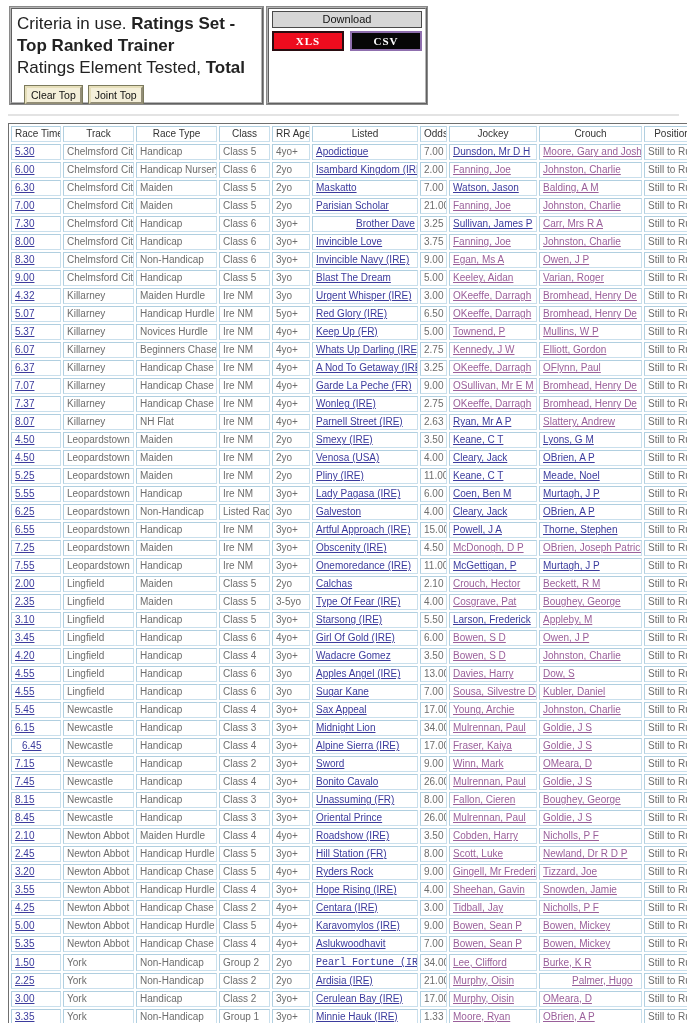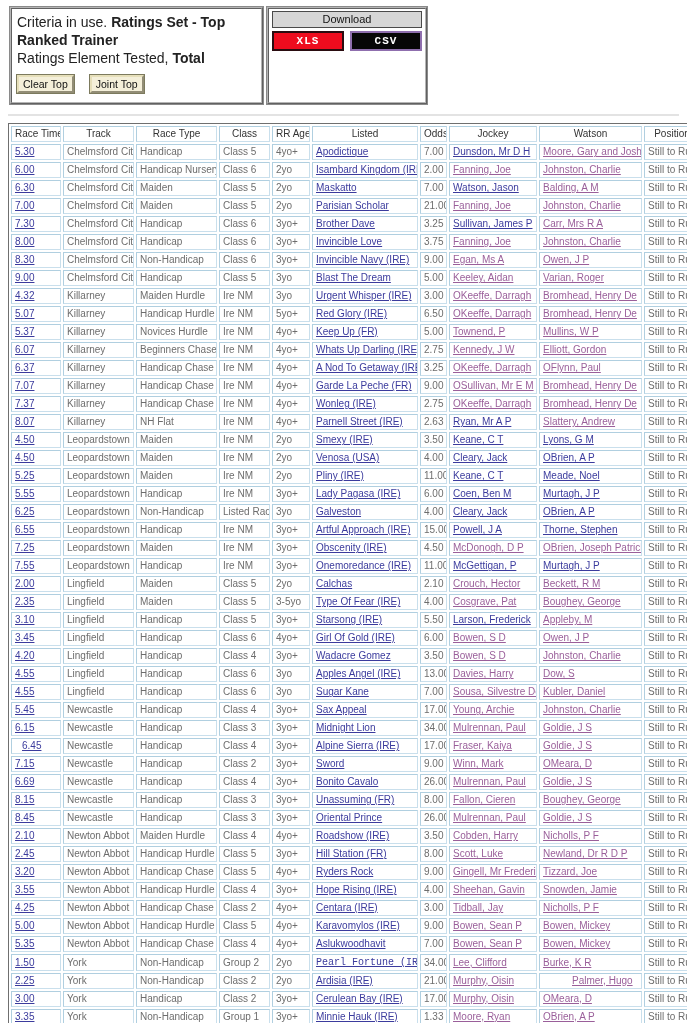--- a/index.html
+++ b/index.html
@@ -6,44 +6,44 @@
   body { font-family:"Liberation Sans", sans-serif; width:687px; }
   .page { padding:7px 8px 10px 8px; }
 
   
   .top-area { display:flex; align-items:stretch; }
   .criteria-box {
     width:253px; height:97px; box-sizing:border-box;
     border:2px ridge #b5b5b5; outline:1px solid #8a8a8a;
     padding:4px 5px; margin-left:2px;
   }
-  .criteria-text { font-size:14px; color:#222; line-height:1.3; }
+  .criteria-text { font-size:17px; color:#222; line-height:1.3; }
   .criteria-text b { font-weight:bold; }
   .btn-tan {
     display:inline-block; background:#f4efd9; border:2px outset #e6dfba;
     outline:1px solid #7c7a5d; font-size:10.5px; color:#111;
     padding:1px 4px; margin:0; cursor:pointer; font-family:inherit;
   }
   .rank-row { margin-top:13px; }
-  .cj-row { margin-top:7px; display:flex; gap:16px; }
+  .cj-row { margin-top:7px; display:flex; gap:7px;margin-left:8px; }
 
   .download-box {
     width:160px; height:97px; box-sizing:border-box;
     border:2px ridge #b5b5b5; outline:1px solid #8a8a8a;
     margin-left:4px; padding:2px 3px;
   }
   .dl-header {
     background:#d6d6d6; border:1px solid #4a4a4a; color:#111;
     text-align:center; font-size:11px; padding:1px 0 2px 0;
   }
   .dl-buttons { display:flex; gap:6px; margin-top:3px; }
   .dl-btn {
     flex:1; text-align:center; color:#ffffff; font-weight:bold;
     font-size:11px; padding:2px 0; cursor:pointer; letter-spacing:1px;
-    font-family:Liberation Mono, monospace;
+    font-family:Liberation Serif, serif;
   }
   .dl-xls { background:#ee0c1e; border:2px solid #2a0c10; }
   .dl-csv { background:#070707; border:2px solid #8f6fae; }
 
   hr.divider { border:none; border-top:2px solid #e3e3e3; margin:10px 0 7px 0; }
 
   
   table.race-table {
     border-collapse:separate; border-spacing:2px;
     border:1px solid #6f6f6f; background:#ffffff;
@@ -106,21 +106,21 @@
     <thead>
       <tr>
           <th>Race Time</th>
           <th>Track</th>
           <th>Race Type</th>
           <th>Class</th>
           <th>RR Age</th>
           <th>Listed</th>
           <th>Odds</th>
           <th>Jockey</th>
-          <th>Watson</th>
+          <th>Crouch</th>
           <th>Position</th>
         </tr>
     </thead>
     <tbody>
         <tr>
           <td><a class="cell-link" style="color: rgb(59, 59, 157);">5.30</a></td>
           <td>Chelmsford City</td>
           <td>Handicap</td>
           <td>Class 5</td>
           <td>4yo+</td>
@@ -165,21 +165,21 @@
           <td><a class="cell-link" style="color: rgb(154, 95, 154);">Fanning, Joe</a></td>
           <td><a class="cell-link" style="color: rgb(154, 95, 154);">Johnston, Charlie</a></td>
           <td>Still to Run</td>
         </tr>
         <tr>
           <td><a class="cell-link" style="color: rgb(59, 59, 157);">7.30</a></td>
           <td>Chelmsford City</td>
           <td>Handicap</td>
           <td>Class 6</td>
           <td>3yo+</td>
-          <td><a class="cell-link" style="color: rgb(59, 59, 157);">Brother Dave</a></td>
+          <td><a class="cell-link" style="color: rgb(59, 59, 157); margin-left: 40px;">Brother Dave</a></td>
           <td>3.25</td>
           <td><a class="cell-link" style="color: rgb(59, 59, 157);">Sullivan, James P</a></td>
           <td><a class="cell-link" style="color: rgb(154, 95, 154);">Carr, Mrs R A</a></td>
           <td>Still to Run</td>
         </tr>
         <tr>
           <td><a class="cell-link" style="color: rgb(59, 59, 157);">8.00</a></td>
           <td>Chelmsford City</td>
           <td>Handicap</td>
           <td>Class 6</td>
@@ -532,21 +532,21 @@
           <td>Handicap</td>
           <td>Class 2</td>
           <td>3yo+</td>
           <td><a class="cell-link" style="color: rgb(59, 59, 157);">Sword</a></td>
           <td>9.00</td>
           <td><a class="cell-link" style="color: rgb(154, 95, 154);">Winn, Mark</a></td>
           <td><a class="cell-link" style="color: rgb(154, 95, 154);">OMeara, D</a></td>
           <td>Still to Run</td>
         </tr>
         <tr>
-          <td><a class="cell-link" style="color: rgb(59, 59, 157);">6.69</a></td>
+          <td><a class="cell-link" style="color: rgb(59, 59, 157);">7.45</a></td>
           <td>Newcastle</td>
           <td>Handicap</td>
           <td>Class 4</td>
           <td>3yo+</td>
           <td><a class="cell-link" style="color: rgb(59, 59, 157);">Bonito Cavalo</a></td>
           <td>26.00</td>
           <td><a class="cell-link" style="color: rgb(154, 95, 154);">Mulrennan, Paul</a></td>
           <td><a class="cell-link" style="color: rgb(154, 95, 154);">Goldie, J S</a></td>
           <td>Still to Run</td>
         </tr>

